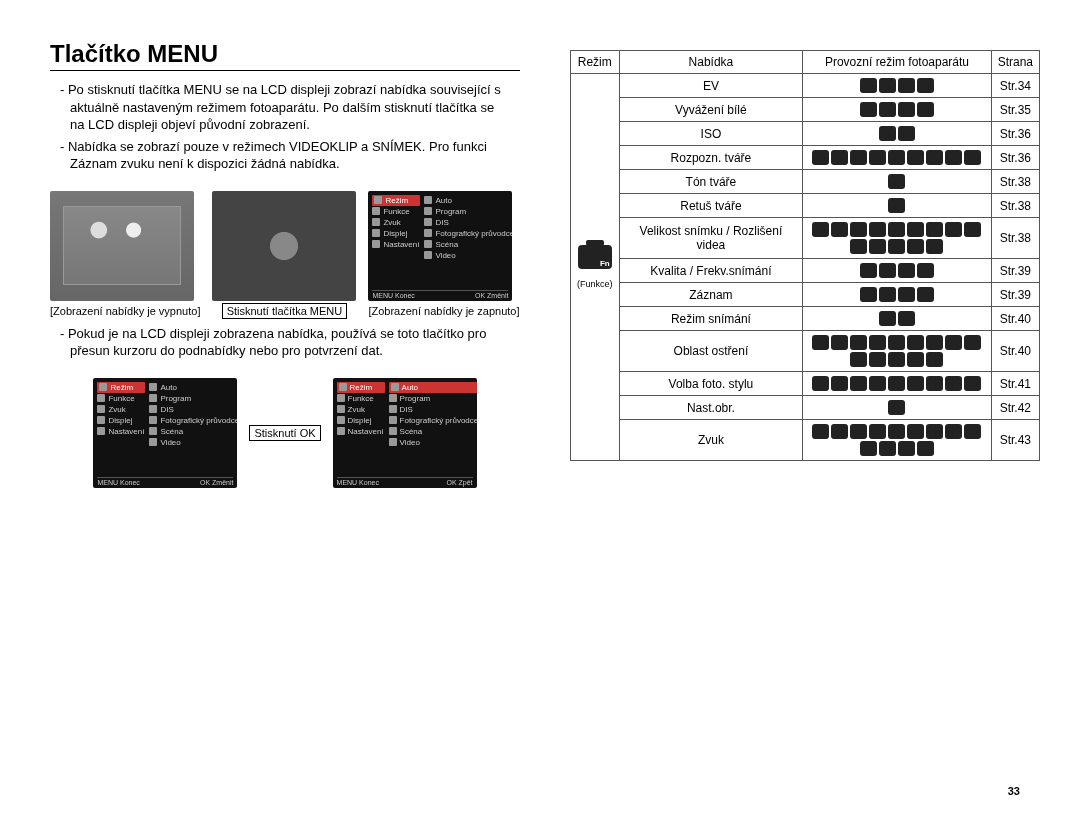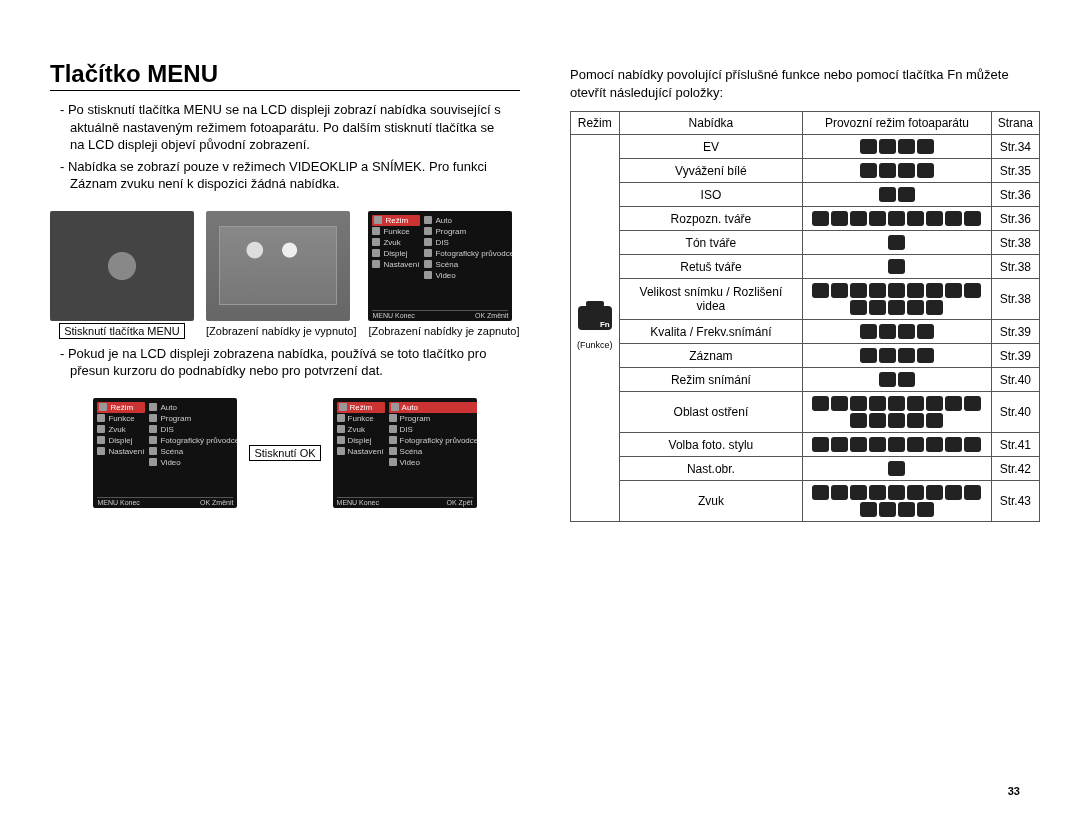--- a/index.html
+++ b/index.html
@@ -7,21 +7,21 @@
     padding: 0;
     font-family: Arial, Helvetica, sans-serif;
     font-size: 13px;
     background: #fff;
     color: #000;
   }
   .page {
     width: 1080px;
     height: 815px;
     display: flex;
-    padding: 60px 40px 30px 50px;
+    padding: 40px 40px 30px 50px;
     box-sizing: border-box;
     position: relative;
   }
   .col {
     flex: 1;
   }
   .col-left { margin-right: 25px; }
   .col-right { margin-left: 25px; }
 
   .sec-title {
@@ -147,28 +147,28 @@
 <body>
 
 <div class="page">
   <div class="col col-left">
     <div class="sec-title">Tlačítko MENU</div>
     <p class="body-text dash">Po stisknutí tlačítka MENU se na LCD displeji zobrazí nabídka související s aktuálně nastaveným režimem fotoaparátu. Po dalším stisknutí tlačítka se na LCD displeji objeví původní zobrazení.</p>
     <p class="body-text dash">Nabídka se zobrazí pouze v režimech VIDEOKLIP a SNÍMEK. Pro funkci Záznam zvuku není k dispozici žádná nabídka.</p>
 
     <div class="screenshots-row">
       <div>
-        <div class="lcd buttons"></div>
-        <div class="caption"><span class="mid-label">Stisknutí tlačítka MENU</span></div>
-      </div>
-      <div>
         <div class="lcd photo">
             <div class="fakeppl"></div>
           </div>
         <div class="caption"><span class="bracket">Zobrazení nabídky je vypnuto</span></div>
+      </div>
+      <div>
+        <div class="lcd buttons"></div>
+        <div class="caption"><span class="mid-label">Stisknutí tlačítka MENU</span></div>
       </div>
       <div>
         <div class="lcd menu">
             <div style="display:flex;gap:4px;height:92px;">
               <div style="flex:0 0 48px;">
                 <div class="menu-row active">
                   <span class="ico"></span>
                   <span>Režim</span>
                 </div>
                 <div class="menu-row">
@@ -337,21 +337,20 @@
           </div>
           <div class="menu-footer">
             <span>MENU Konec</span>
             <span>OK Zpět</span>
           </div>
         </div>
     </div>
   </div>
 
   <div class="col col-right">
-    <p style="margin:6px 0 4px 0;line-height:1.35;">Pomocí nabídky povolující příslušné funkce nebo pomocí tlačítka Fn můžete otevřít následující položky:</p>
 
     <table class="fn">
       <thead>
         <tr>
           <th>Režim</th>
           <th>Nabídka</th>
           <th>Provozní režim fotoaparátu</th>
           <th>Strana</th>
         </tr>
       </thead>

